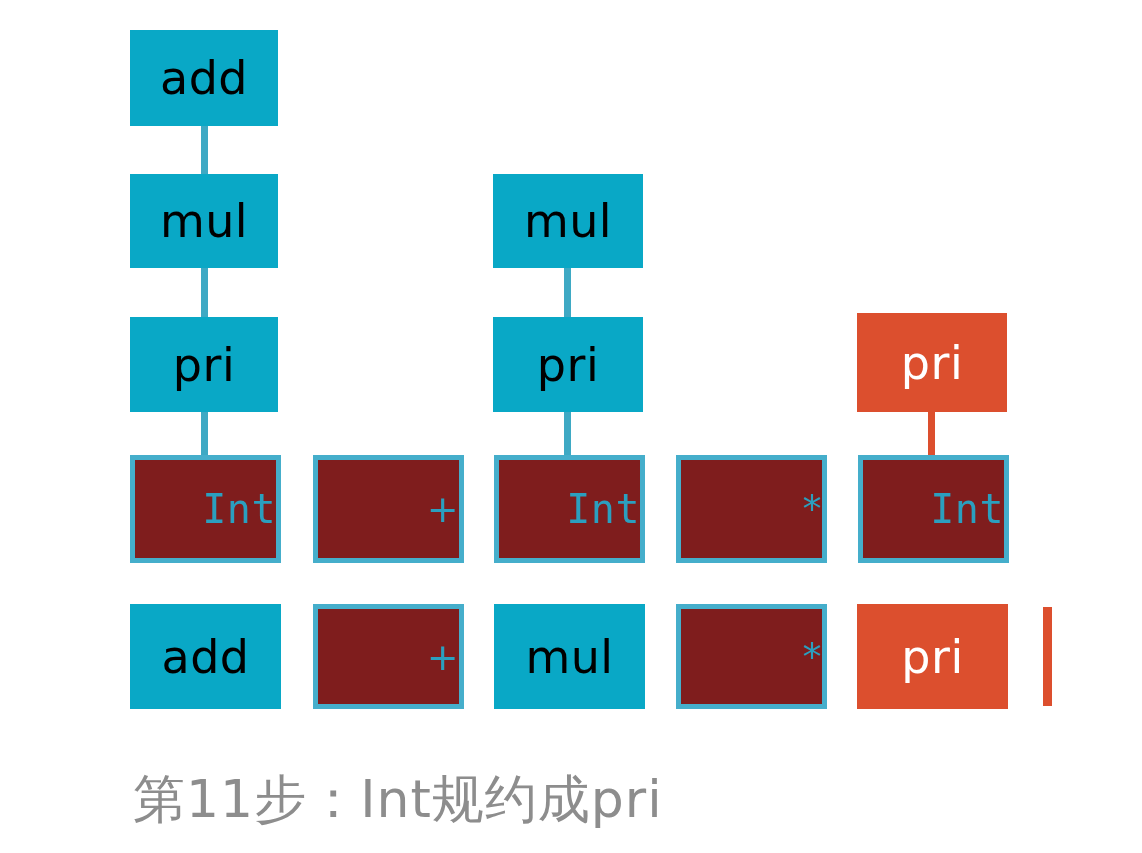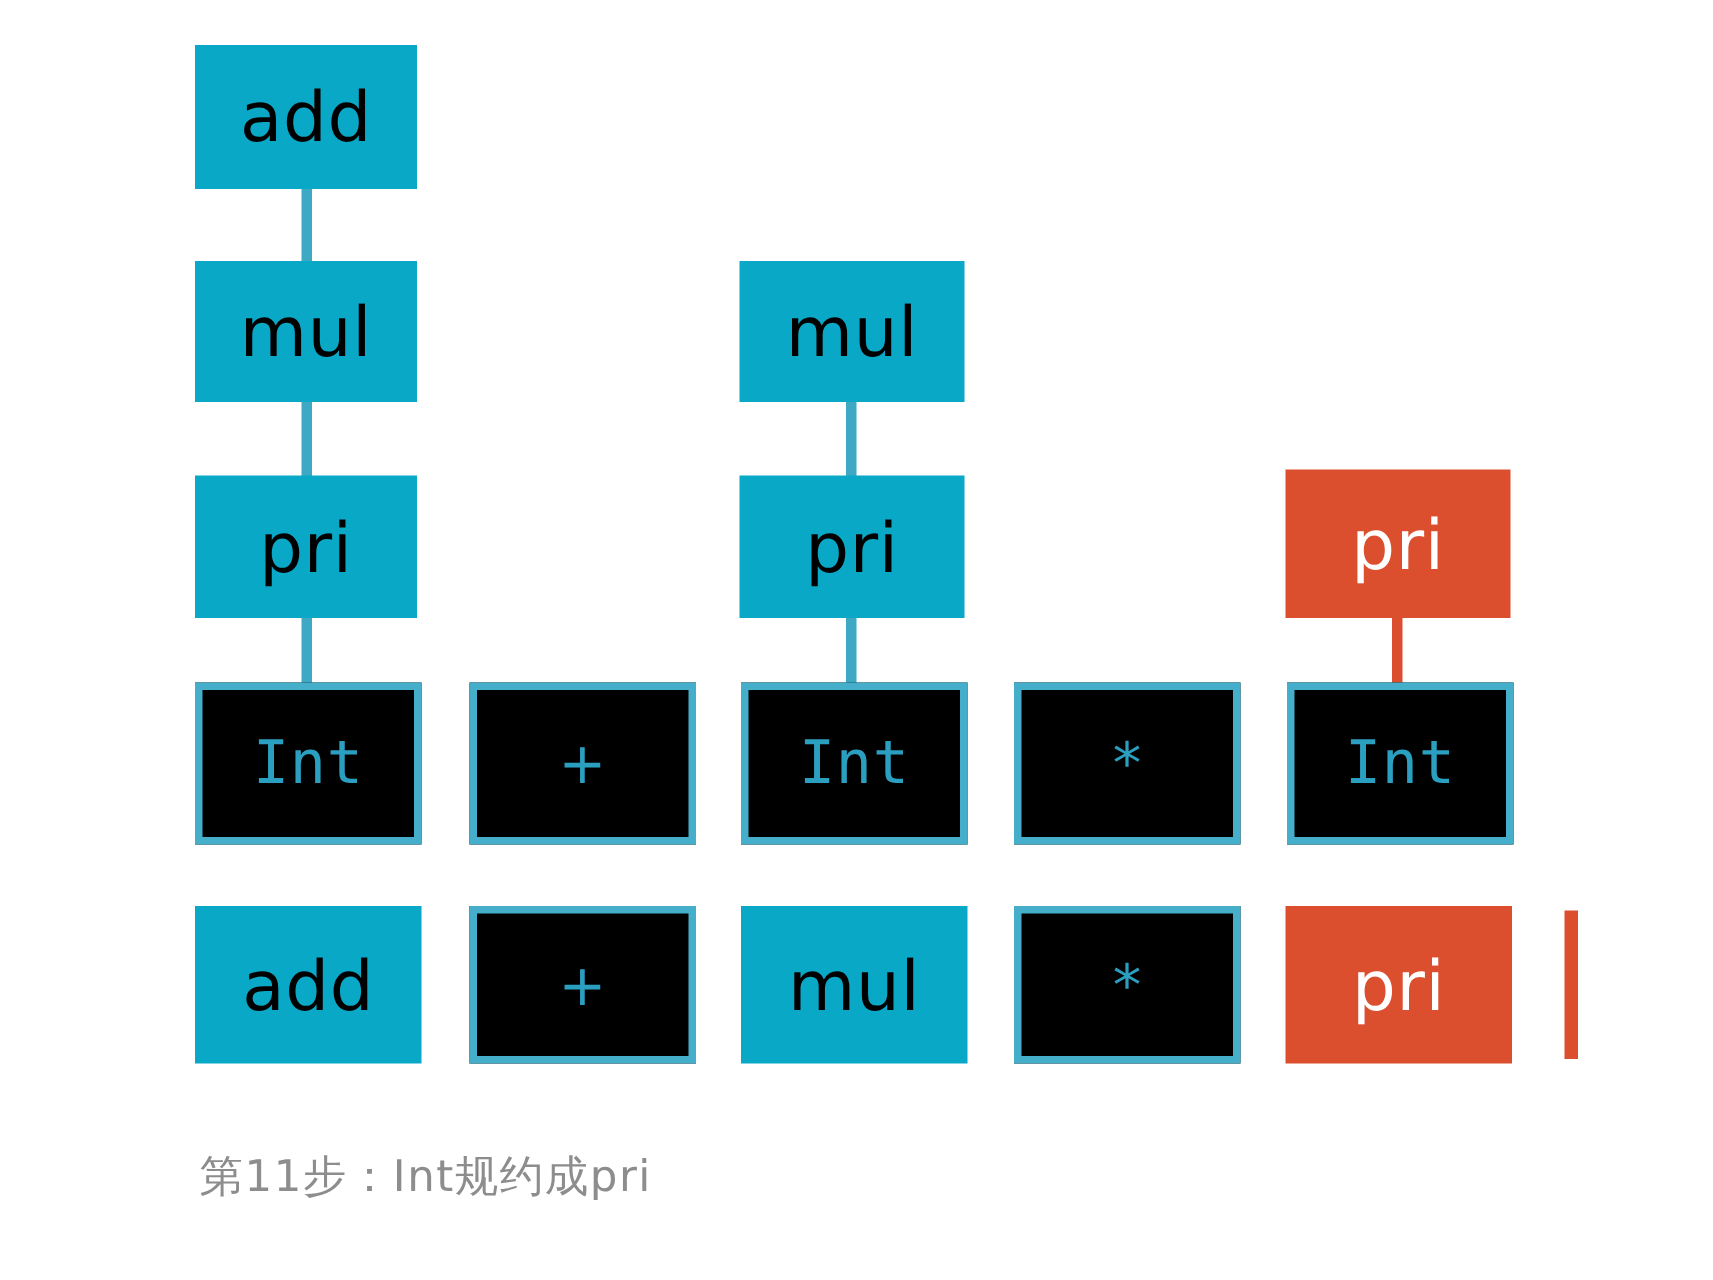--- a/index.html
+++ b/index.html
@@ -44,26 +44,27 @@
   .node.fill-red {
     background: #dc4f2e;
     color: #ffffff;
     border: none;
     font-size: 46px;
     font-weight: 400;
   }
 
   
   .node.outline {
-    background: #000000;
+    background: #7f1d1d;
     color: #2b9fbf;
     border: 5px solid #45aecb;
     font-size: 40px;
     font-weight: 400;
     font-family: "DejaVu Sans Mono", "Liberation Mono", monospace;
+    justify-content: flex-end;
   }
   .node.outline.sym {
     font-size: 38px;
     font-family: "DejaVu Sans", "Liberation Sans", sans-serif;
   }
 
   
   .edge {
     position: absolute;
     background: #3ea9c4;
@@ -75,21 +76,21 @@
   
   .cursor-bar {
     position: absolute;
     background: #dc4f2e;
   }
 
   
   .caption {
     position: absolute;
     color: #8d8d8d;
-    font-size: 29px;
+    font-size: 52px;
     font-family: "DejaVu Sans", "Liberation Sans", sans-serif;
     white-space: nowrap;
     letter-spacing: 1px;
   }
 </style>
 </head>
 <body>
 
 <div id="canvas">
 

